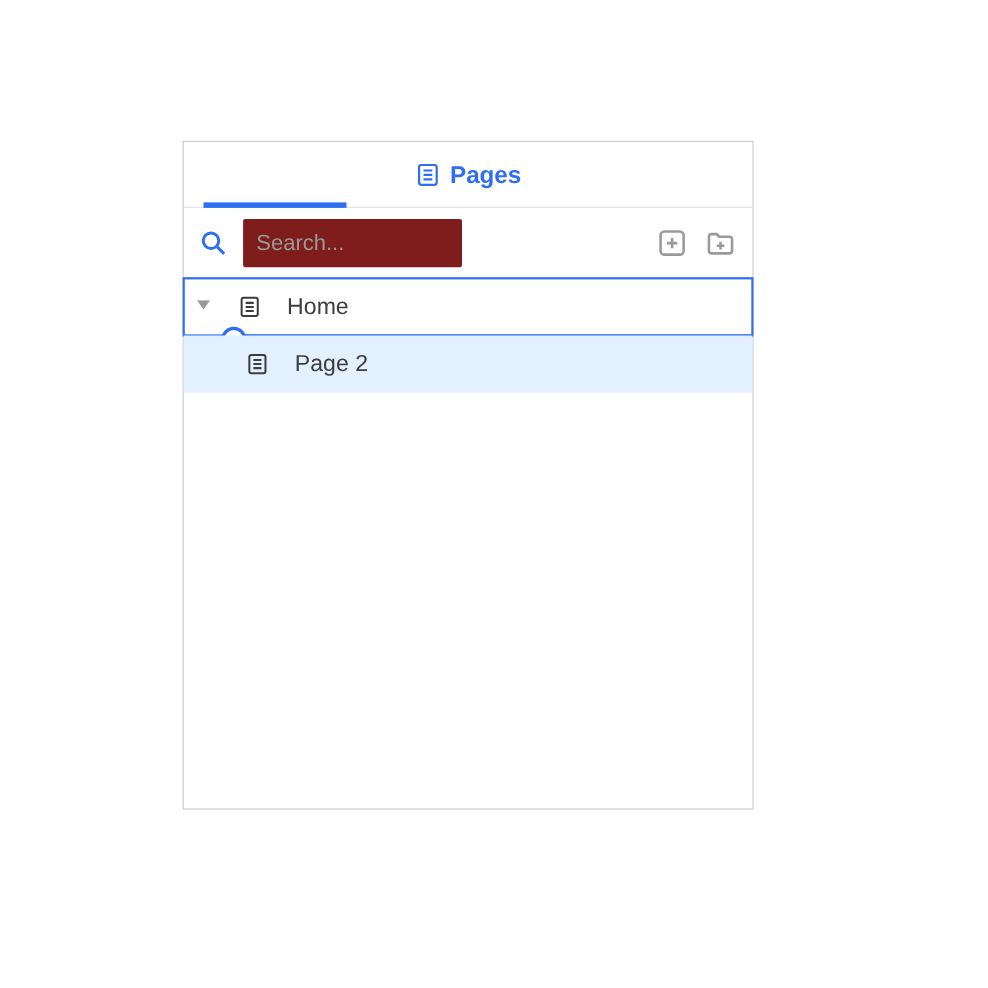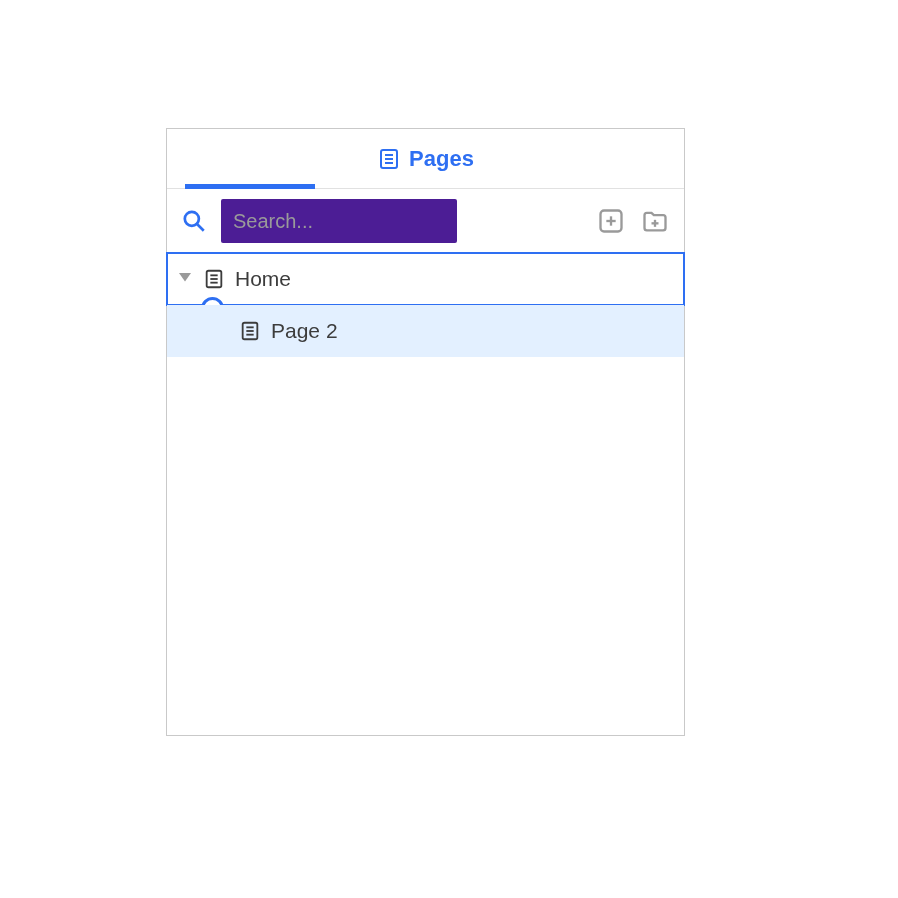--- a/index.html
+++ b/index.html
@@ -54,24 +54,24 @@
   .toolbar {
     display: flex;
     align-items: center;
     height: 64px;
     padding: 0 14px;
     gap: 14px;
   }
   .search-icon { color: #2e6ff2; display: inline-flex; }
   .search-input {
     flex: 0 0 auto;
-    width: 236px;
+    width: 199px;
     height: 44px;
     border: none;
-    background: #4c1d95;
+    background: #7f1d1d;
     font-size: 20px;
     color: #9a9a9a;
     padding: 0 12px;
     border-radius: 2px;
   }
   .search-input::placeholder { color: #9a9a9a; }
   .toolbar-spacer { flex: 1; }
   .sq-btn {
     width: 30px; height: 30px;
     display: inline-flex; align-items: center; justify-content: center;
@@ -80,32 +80,32 @@
   }
 
   
   .tree { position: relative; flex: 1; }
   .row {
     display: flex;
     align-items: center;
     height: 52px;
     font-size: 21px;
     color: #3c3c3c;
-    gap: 10px;
+    gap: 23px;
     padding-left: 10px;
     position: relative;
   }
   .row .disclosure {
     width: 16px; height: 16px;
     display: inline-flex; align-items: center; justify-content: center;
     color: #9a9a9a;
     cursor: pointer;
   }
   .row .page-icon { display: inline-flex; color: #3c3c3c; }
-  .row.child { padding-left: 72px; }
+  .row.child { padding-left: 56px; }
 
   .row.selected {
     outline: 2px solid #2e6ff2;
     outline-offset: -1px;
     background: #ffffff;
   }
   .row.drop-target {
     background: #e3f0ff;
   }
   .row.bold .label { font-weight: 700; }

